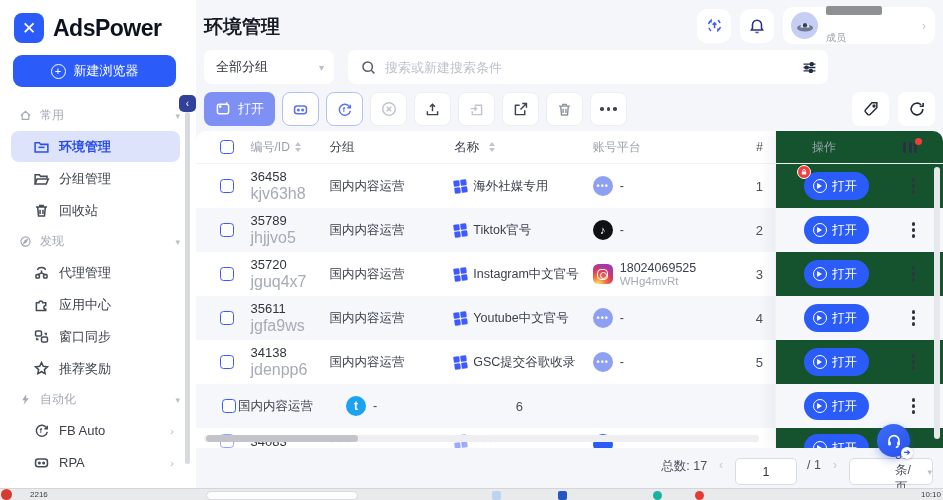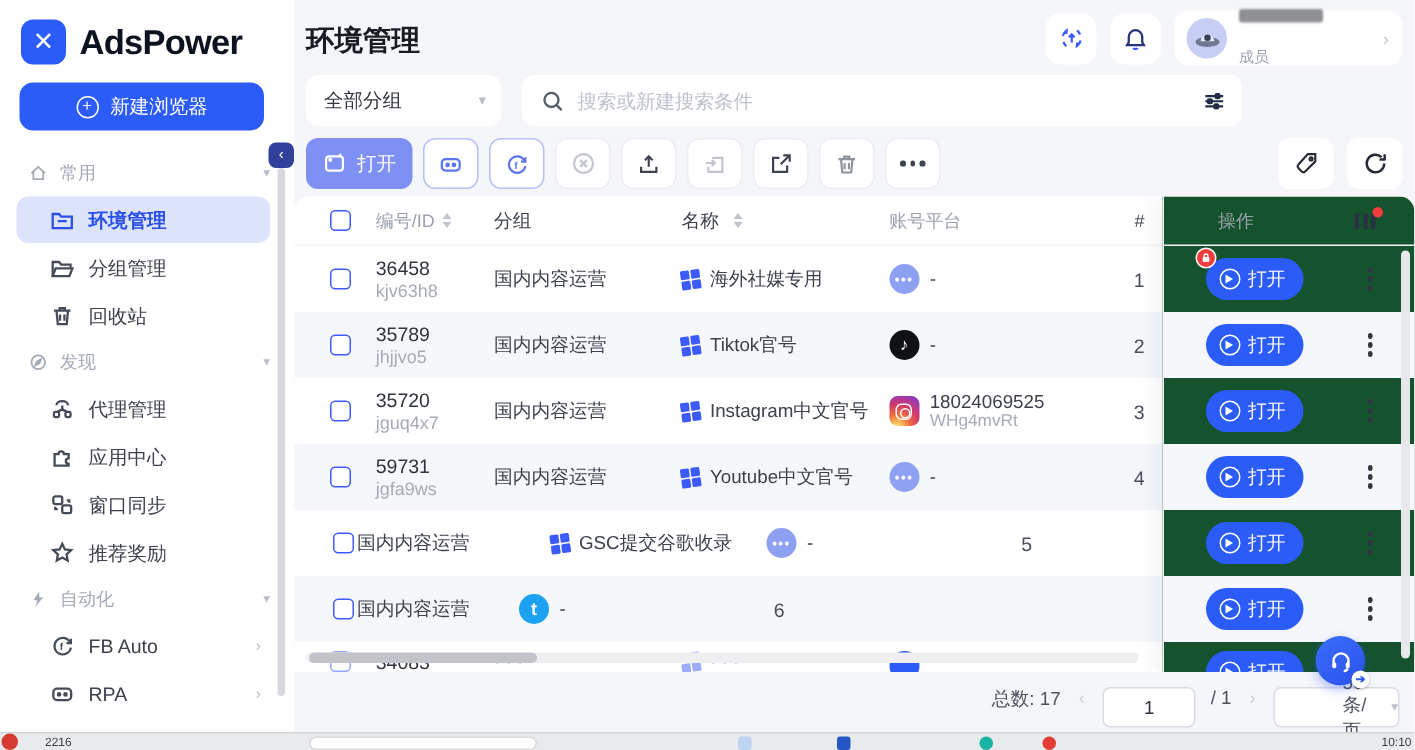--- a/index.html
+++ b/index.html
@@ -61,21 +61,21 @@
 
   
   .table-card { position:absolute; top:131px; left:0; right:0; height:317px; background:#fff; border-radius:10px 10px 0 0; overflow:hidden; }
   .tmain { position:absolute; left:0; top:0; width:579px; }
   .thead { display:flex; align-items:center; height:33px; font-size:12px; color:#9aa1ad; border-bottom:1px solid #f2f3f7; }
   .trow { display:flex; align-items:center; height:44px; font-size:13px; }
   .trow.alt { background:#f5f7fb; }
   .c-check { width:40px; display:flex; justify-content:flex-end; }
   .checkbox { width:14px; height:14px; border:1.6px solid #3d5afe; border-radius:3.5px; background:#fff; cursor:pointer; }
   .c-id { width:96px; padding-left:16px; display:flex; flex-direction:column; gap:1px; }
-  .c-id .code { font-size:12px; color:#a6abb5; }
+  .c-id .code { font-size:16px; color:#a6abb5; }
   .c-group { width:110px; padding-left:2px; color:#3c414c; font-size:12.5px; }
   .c-name { width:144px; display:flex; align-items:center; gap:6px; color:#3c414c; font-size:12.5px;margin-left:21px; }
   .c-platform { width:150px; display:flex; align-items:center; gap:7px; }
   .c-platform .ptxt { display:flex; flex-direction:column; font-size:12.5px; color:#3c414c; }
   .c-platform .psub { font-size:11.5px; color:#a6abb5; }
   .c-seq { width:39px; text-align:right; padding-right:12px; color:#4a4f59; }
   .sort { display:inline-flex; flex-direction:column; gap:2px; margin-left:4px; vertical-align:1px; }
   .sort i { width:0; height:0; border-left:3.5px solid transparent; border-right:3.5px solid transparent; }
   .sort .up { border-bottom:4px solid #c0c4cc; }
   .sort .dn { border-top:4px solid #c0c4cc; }
@@ -500,21 +500,21 @@
             </span>
           </span>
         <span class="c-seq">3</span>
       </div>
 
       <div class="trow alt">
         <span class="c-check">
             <span class="checkbox"></span>
           </span>
         <span class="c-id">
-            <span>59731</span>
+            <span>35611</span>
             <span class="code">jgfa9ws</span>
           </span>
         <span class="c-group">国内内容运营</span>
         <span class="c-name">
             <span class="sq4">
               <i></i>
               <i></i>
               <i></i>
               <i></i>
             </span>
@@ -525,20 +525,24 @@
             <span class="ptxt">
               <span>-</span>
             </span>
           </span>
         <span class="c-seq">4</span>
       </div>
 
       <div class="trow">
         <span class="c-check">
             <span class="checkbox"></span>
+          </span>
+        <span class="c-id">
+            <span>34138</span>
+            <span class="code">jdenpp6</span>
           </span>
         <span class="c-group">国内内容运营</span>
         <span class="c-name">
             <span class="sq4">
               <i></i>
               <i></i>
               <i></i>
               <i></i>
             </span>
             <span>GSC提交谷歌收录</span>

